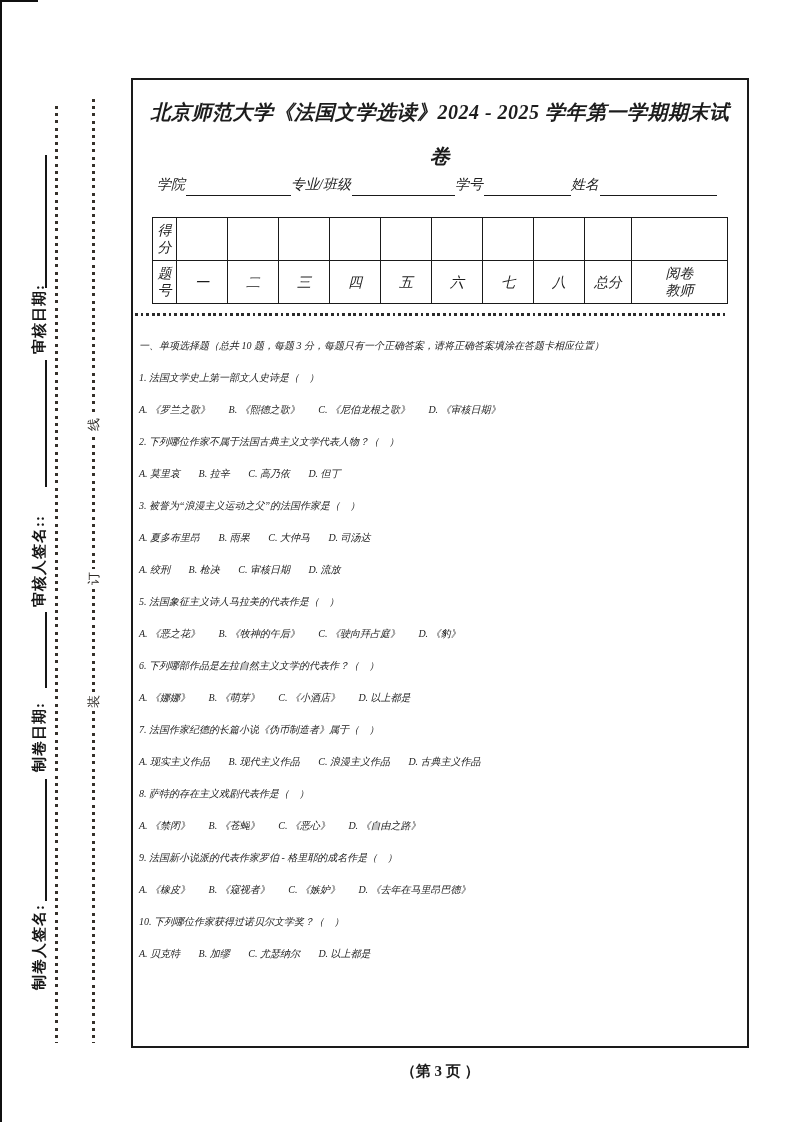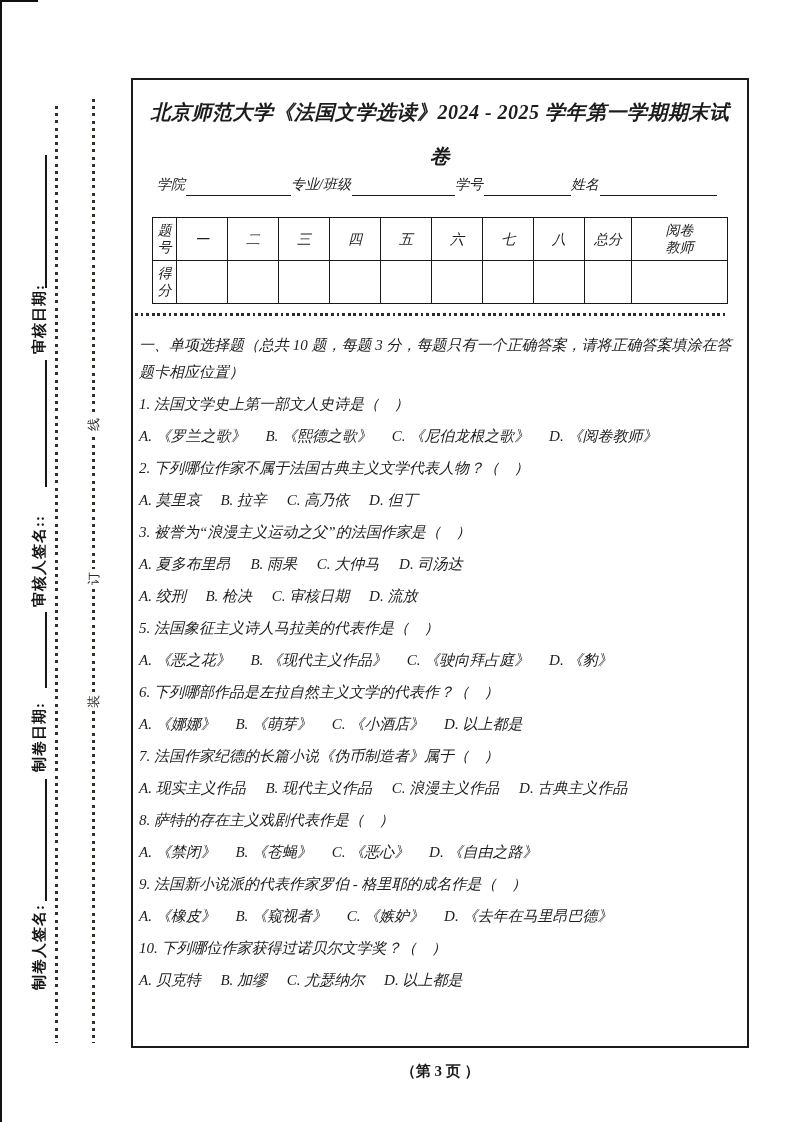--- a/index.html
+++ b/index.html
@@ -63,21 +63,21 @@
   table.score tr { height:43px; }
   .wrap2 { display:inline-block; }
   .cw16 { width:16px; }
   .cw30 { width:30px; }
 
   .dotted-sep {
     position:absolute; left:2px; top:233px; width:590px; height:3.2px;
     background-image:repeating-linear-gradient(to right,#2b2b2b 0 2.8px,transparent 2.8px 5.6px);
   }
 
-  .qbody { position:absolute; left:6px; top:252px; width:602px; font-size:15px; }
+  .qbody { position:absolute; left:6px; top:252px; width:602px; font-size:10px; }
   .line { line-height:27px; margin-bottom:5px; }
   .opts .opt + .opt { margin-left:16px; }
 
   .page-footer {
     position:absolute; left:131px; top:1062px; width:618px;
     text-align:center; font-weight:bold; font-size:15px;
   }
 </style>
 </head>
 <body>
@@ -130,59 +130,59 @@
       <col style="width:51px">
         <col style="width:51px">
         <col style="width:51px">
         <col style="width:51px">
       <col style="width:51px">
         <col style="width:47px">
         <col style="width:96px">
     </colgroup>
     <tbody>
         <tr>
+      <td><span class="wrap2 cw16">得分</span></td>
+      <td></td>
+      <td></td>
+      <td></td>
+      <td></td>
+      <td></td>
+      <td></td>
+      <td></td>
+      <td></td>
+      <td></td>
+      <td></td>
+    </tr>
+    <tr>
       <td><span class="wrap2 cw16">题号</span></td>
       <td>一</td>
       <td>二</td>
       <td>三</td>
       <td>四</td>
       <td>五</td>
       <td>六</td>
       <td>七</td>
       <td>八</td>
       <td>总分</td>
       <td><span class="wrap2 cw30">阅卷教师</span></td>
     </tr>
-    <tr>
-      <td><span class="wrap2 cw16">得分</span></td>
-      <td></td>
-      <td></td>
-      <td></td>
-      <td></td>
-      <td></td>
-      <td></td>
-      <td></td>
-      <td></td>
-      <td></td>
-      <td></td>
-    </tr>
   </tbody>
     </table>
 
   <div class="dotted-sep"></div>
 
   <div class="qbody">
     <p class="line">一、单项选择题（总共 10 题，每题 3 分，每题只有一个正确答案，请将正确答案填涂在答题卡相应位置）</p>
 
     <p class="line">1. 法国文学史上第一部文人史诗是（　）</p>
     <p class="line opts">
       <span class="opt">A. 《罗兰之歌》</span>
       <span class="opt">B. 《熙德之歌》</span>
       <span class="opt">C. 《尼伯龙根之歌》</span>
-      <span class="opt">D. 《阅卷教师》</span>
+      <span class="opt">D. 《审核日期》</span>
     </p>
 
     <p class="line">2. 下列哪位作家不属于法国古典主义文学代表人物？（　）</p>
     <p class="line opts">
       <span class="opt">A. 莫里哀</span>
       <span class="opt">B. 拉辛</span>
       <span class="opt">C. 高乃依</span>
       <span class="opt">D. 但丁</span>
     </p>
 
@@ -197,21 +197,21 @@
     <p class="line opts">
       <span class="opt">A. 绞刑</span>
       <span class="opt">B. 枪决</span>
       <span class="opt">C. 审核日期</span>
       <span class="opt">D. 流放</span>
     </p>
 
     <p class="line">5. 法国象征主义诗人马拉美的代表作是（　）</p>
     <p class="line opts">
       <span class="opt">A. 《恶之花》</span>
-      <span class="opt">B. 《现代主义作品》</span>
+      <span class="opt">B. 《牧神的午后》</span>
       <span class="opt">C. 《驶向拜占庭》</span>
       <span class="opt">D. 《豹》</span>
     </p>
 
     <p class="line">6. 下列哪部作品是左拉自然主义文学的代表作？（　）</p>
     <p class="line opts">
       <span class="opt">A. 《娜娜》</span>
       <span class="opt">B. 《萌芽》</span>
       <span class="opt">C. 《小酒店》</span>
       <span class="opt">D. 以上都是</span>

